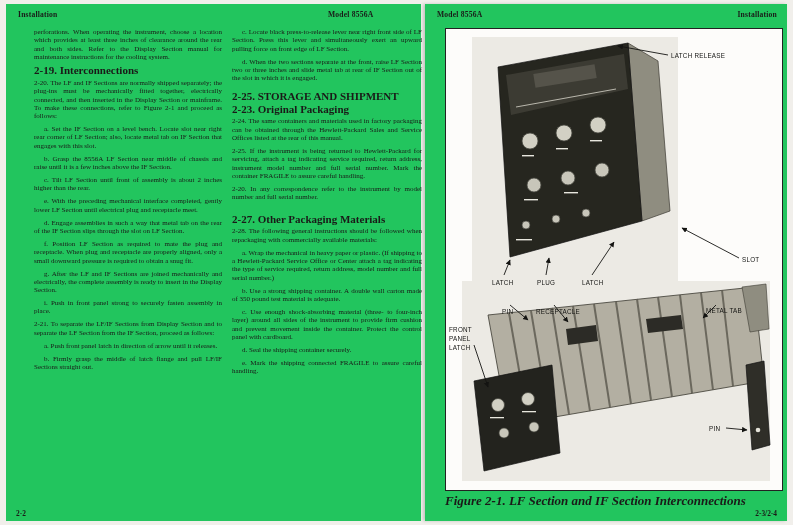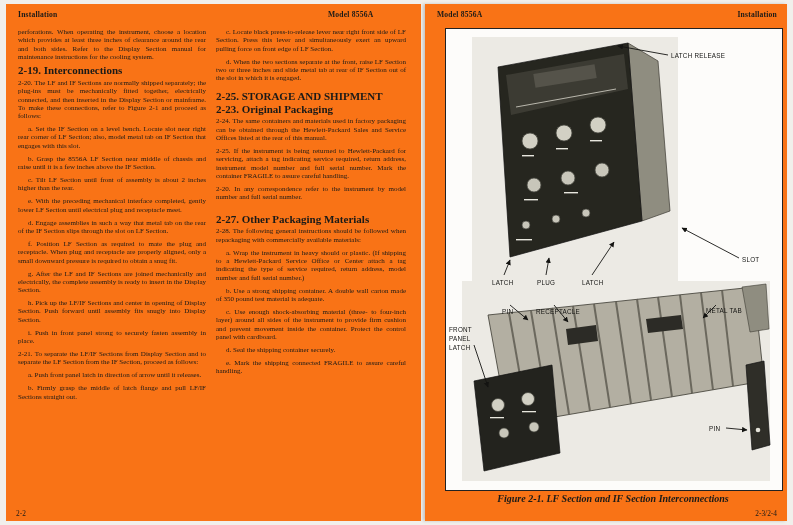--- a/index.html
+++ b/index.html
@@ -1,83 +1,82 @@
 <!DOCTYPE html>
 <html><head>
 <meta charset="utf-8">
 <style>
   html,body{margin:0;padding:0;}
   body{
     width:793px;height:525px;position:relative;overflow:hidden;
     background:#f1efeb;
     font-family:"Liberation Serif", serif;color:#1a1a18;
   }
-  .page{position:absolute;top:4px;height:517px;background:#f97316;}
+  .page{position:absolute;top:4px;height:517px;background:#22c55e;}
   #page-left{left:6px;width:415px;}
   #page-right{left:425px;width:362px;box-shadow:-2px 0 3px rgba(0,0,0,.18);}
   .hdr{position:absolute;top:6px;font-size:7.6px;font-weight:bold;letter-spacing:.2px;}
-  .col{position:absolute;top:24px;font-size:7px;line-height:8.35px;text-align:justify;}
+  .col{position:absolute;top:24px;font-size:7px;line-height:8.35px;text-align:justify;margin-left:16px;}
   #col1{left:12px;width:188px;}
   #col2{left:210px;width:190px;}
   .p{margin:0 0 4.6px 0;}
   .ind{text-indent:10px;}
   .h{font-weight:bold;font-size:11px;margin:2.5px 0 4.5px 0;}
   .gap{margin-top:9px;}
   .biggap{margin-top:13px;}
-  .ftr{position:absolute;top:505px;font-size:7.4px;font-weight:normal;}
+  .ftr{position:absolute;top:505px;font-size:7.4px;font-weight:bold;}
   
   #figure-box{
     position:absolute;left:20px;top:24px;width:336px;height:461px;
     border:1.4px solid #222;background:#fdfcfa;
   }
   #figure-caption{
-    position:absolute;left:20px;top:489px;width:336px;text-align:center;
-    font-size:10px;font-style:italic;font-weight:bold;
+    position:absolute;left:20px;top:489px;width:336px;
+    font-size:13px;font-style:italic;font-weight:bold;
   }
   svg text{
     font-family:"Liberation Sans", sans-serif;font-size:6.3px;
     letter-spacing:.25px;fill:#141412;
   }
 </style>
 </head>
 <body>
 
 <div class="page" id="page-left">
   <div class="hdr" style="left:12px;">Installation</div>
   <div class="hdr" style="left:322px;">Model 8556A</div>
 
   <div class="col" id="col1">
     <p class="p">perforations. When operating the instrument, choose a location which provides at least three inches of clearance around the rear and both sides. Refer to the Display Section manual for maintenance instructions for the cooling system.</p>
     <p class="h">2-19. Interconnections</p>
     <p class="p">2-20. The LF and IF Sections are normally shipped separately; the plug-ins must be mechanically fitted together, electrically connected, and then inserted in the Display Section or mainframe. To make these connections, refer to Figure 2-1 and proceed as follows:</p>
-    <p class="p ind">a. Set the IF Section on a level bench. Locate slot near right rear corner of LF Section; also, model metal tab on IF Section that engages with this slot.</p>
+    <p class="p ind">a. Set the IF Section on a level bench. Locate slot near right rear corner of LF Section; also, locate metal tab on IF Section that engages with this slot.</p>
     <p class="p ind">b. Grasp the 8556A LF Section near middle of chassis and raise until it is a few inches above the IF Section.</p>
     <p class="p ind">c. Tilt LF Section until front of assembly is about 2 inches higher than the rear.</p>
     <p class="p ind">e. With the preceding mechanical interface completed, gently lower LF Section until electrical plug and receptacle meet.</p>
     <p class="p ind">d. Engage assemblies in such a way that metal tab on the rear of the IF Section slips through the slot on LF Section.</p>
     <p class="p ind">f. Position LF Section as required to mate the plug and receptacle. When plug and receptacle are properly aligned, only a small downward pressure is required to obtain a snug fit.</p>
     <p class="p ind">g. After the LF and IF Sections are joined mechanically and electrically, the complete assembly is ready to insert in the Display Section.</p>
-    <p class="p ind">h. Pick up the LF/IF Sections and center in opening of Display Section. Push forward until assembly fits snugly into Display Section.</p>
     <p class="p ind">i. Push in front panel strong to securely fasten assembly in place.</p>
     <p class="p">2-21. To separate the LF/IF Sections from Display Section and to separate the LF Section from the IF Section, proceed as follows:</p>
     <p class="p ind">a. Push front panel latch in direction of arrow until it releases.</p>
     <p class="p ind">b. Firmly grasp the middle of latch flange and pull LF/IF Sections straight out.</p>
   </div>
 
   <div class="col" id="col2">
     <p class="p ind">c. Locate black press-to-release lever near right front side of LF Section. Press this lever and simultaneously exert an upward pulling force on front edge of LF Section.</p>
     <p class="p ind">d. When the two sections separate at the front, raise LF Section two or three inches and slide metal tab at rear of IF Section out of the slot in which it is engaged.</p>
     <p class="h gap">2-25. STORAGE AND SHIPMENT</p>
     <p class="h">2-23. Original Packaging</p>
     <p class="p">2-24. The same containers and materials used in factory packaging can be obtained through the Hewlett-Packard Sales and Service Offices listed at the rear of this manual.</p>
     <p class="p">2-25. If the instrument is being returned to Hewlett-Packard for servicing, attach a tag indicating service required, return address, instrument model number and full serial number. Mark the container FRAGILE to assure careful handling.</p>
     <p class="p">2-20. In any correspondence refer to the instrument by model number and full serial number.</p>
     <p class="h biggap">2-27. Other Packaging Materials</p>
     <p class="p">2-28. The following general instructions should be followed when repackaging with commercially available materials:</p>
-    <p class="p ind">a. Wrap the instrument in heavy should or plastic. (If shipping to a Hewlett-Packard Service Office or Center attach a tag indicating the type of service required, return address, model number and full serial number.)</p>
+    <p class="p ind">a. Wrap the mechanical in heavy paper or plastic. (If shipping to a Hewlett-Packard Service Office or Center attach a tag indicating the type of service required, return address, model number and full serial number.)</p>
     <p class="p ind">b. Use a strong shipping container. A double wall carton made of 350 pound test material is adequate.</p>
     <p class="p ind">c. Use enough shock-absorbing material (three- to four-inch layer) around all sides of the instrument to provide firm cushion and prevent movement inside the container. Protect the control panel with cardboard.</p>
     <p class="p ind">d. Seal the shipping container securely.</p>
     <p class="p ind">e. Mark the shipping connected FRAGILE to assure careful handling.</p>
   </div>
 
   <div class="ftr" style="left:10px;">2-2</div>
 </div>
 
 <div class="page" id="page-right">

